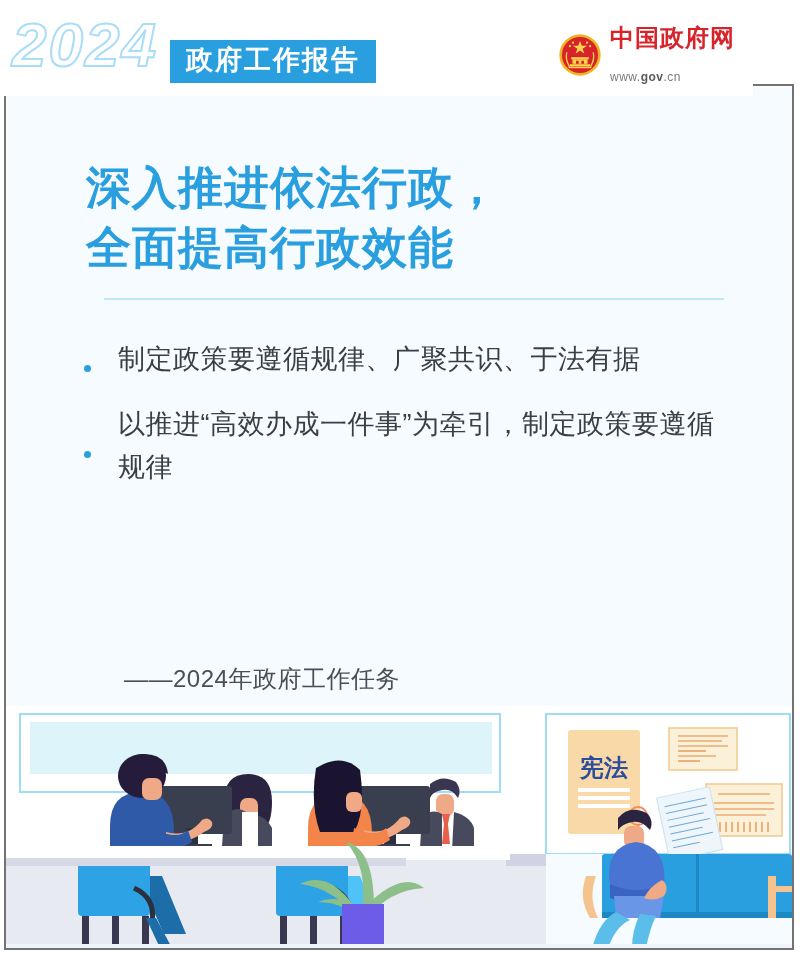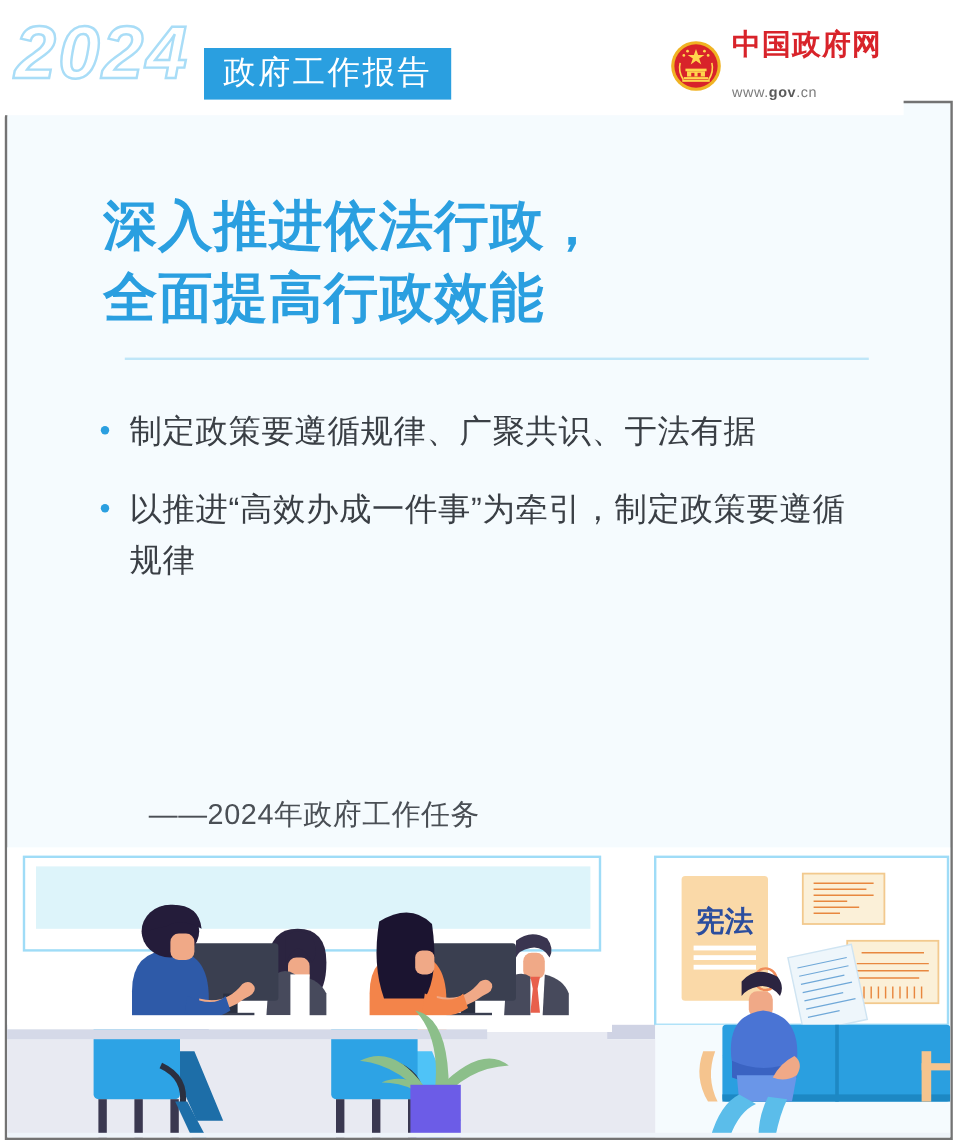--- a/index.html
+++ b/index.html
@@ -42,21 +42,21 @@
     font-family: "Liberation Sans", sans-serif;
     user-select: none;
   }
   .report-badge {
     position: absolute;
     left: 170px;
     top: 40px;
     background: #2a9fe0;
     color: #ffffff;
     font-size: 27px;
-    font-weight: 400;
+    font-weight: 700;
     letter-spacing: 2px;
     padding: 5px 16px 7px 16px;
     line-height: 1.15;
     white-space: nowrap;
   }
   .brand {
     position: absolute;
     right: 18px;
     top: 26px;
     display: flex;
@@ -128,22 +128,23 @@
 
   
   .bullets {
     position: absolute;
     left: 78px;
     top: 252px;
     width: 645px;
   }
   .bullet {
     display: flex;
-    align-items: flex-start;
+    align-items: center;
     margin-bottom: 22px;
+    gap: 10px;
   }
   .bullet-dot {
     flex: 0 0 auto;
     width: 7px;
     height: 7px;
     border-radius: 50%;
     background: #2a9fe0;
     margin-top: 17px;
     margin-right: 17px;
   }

